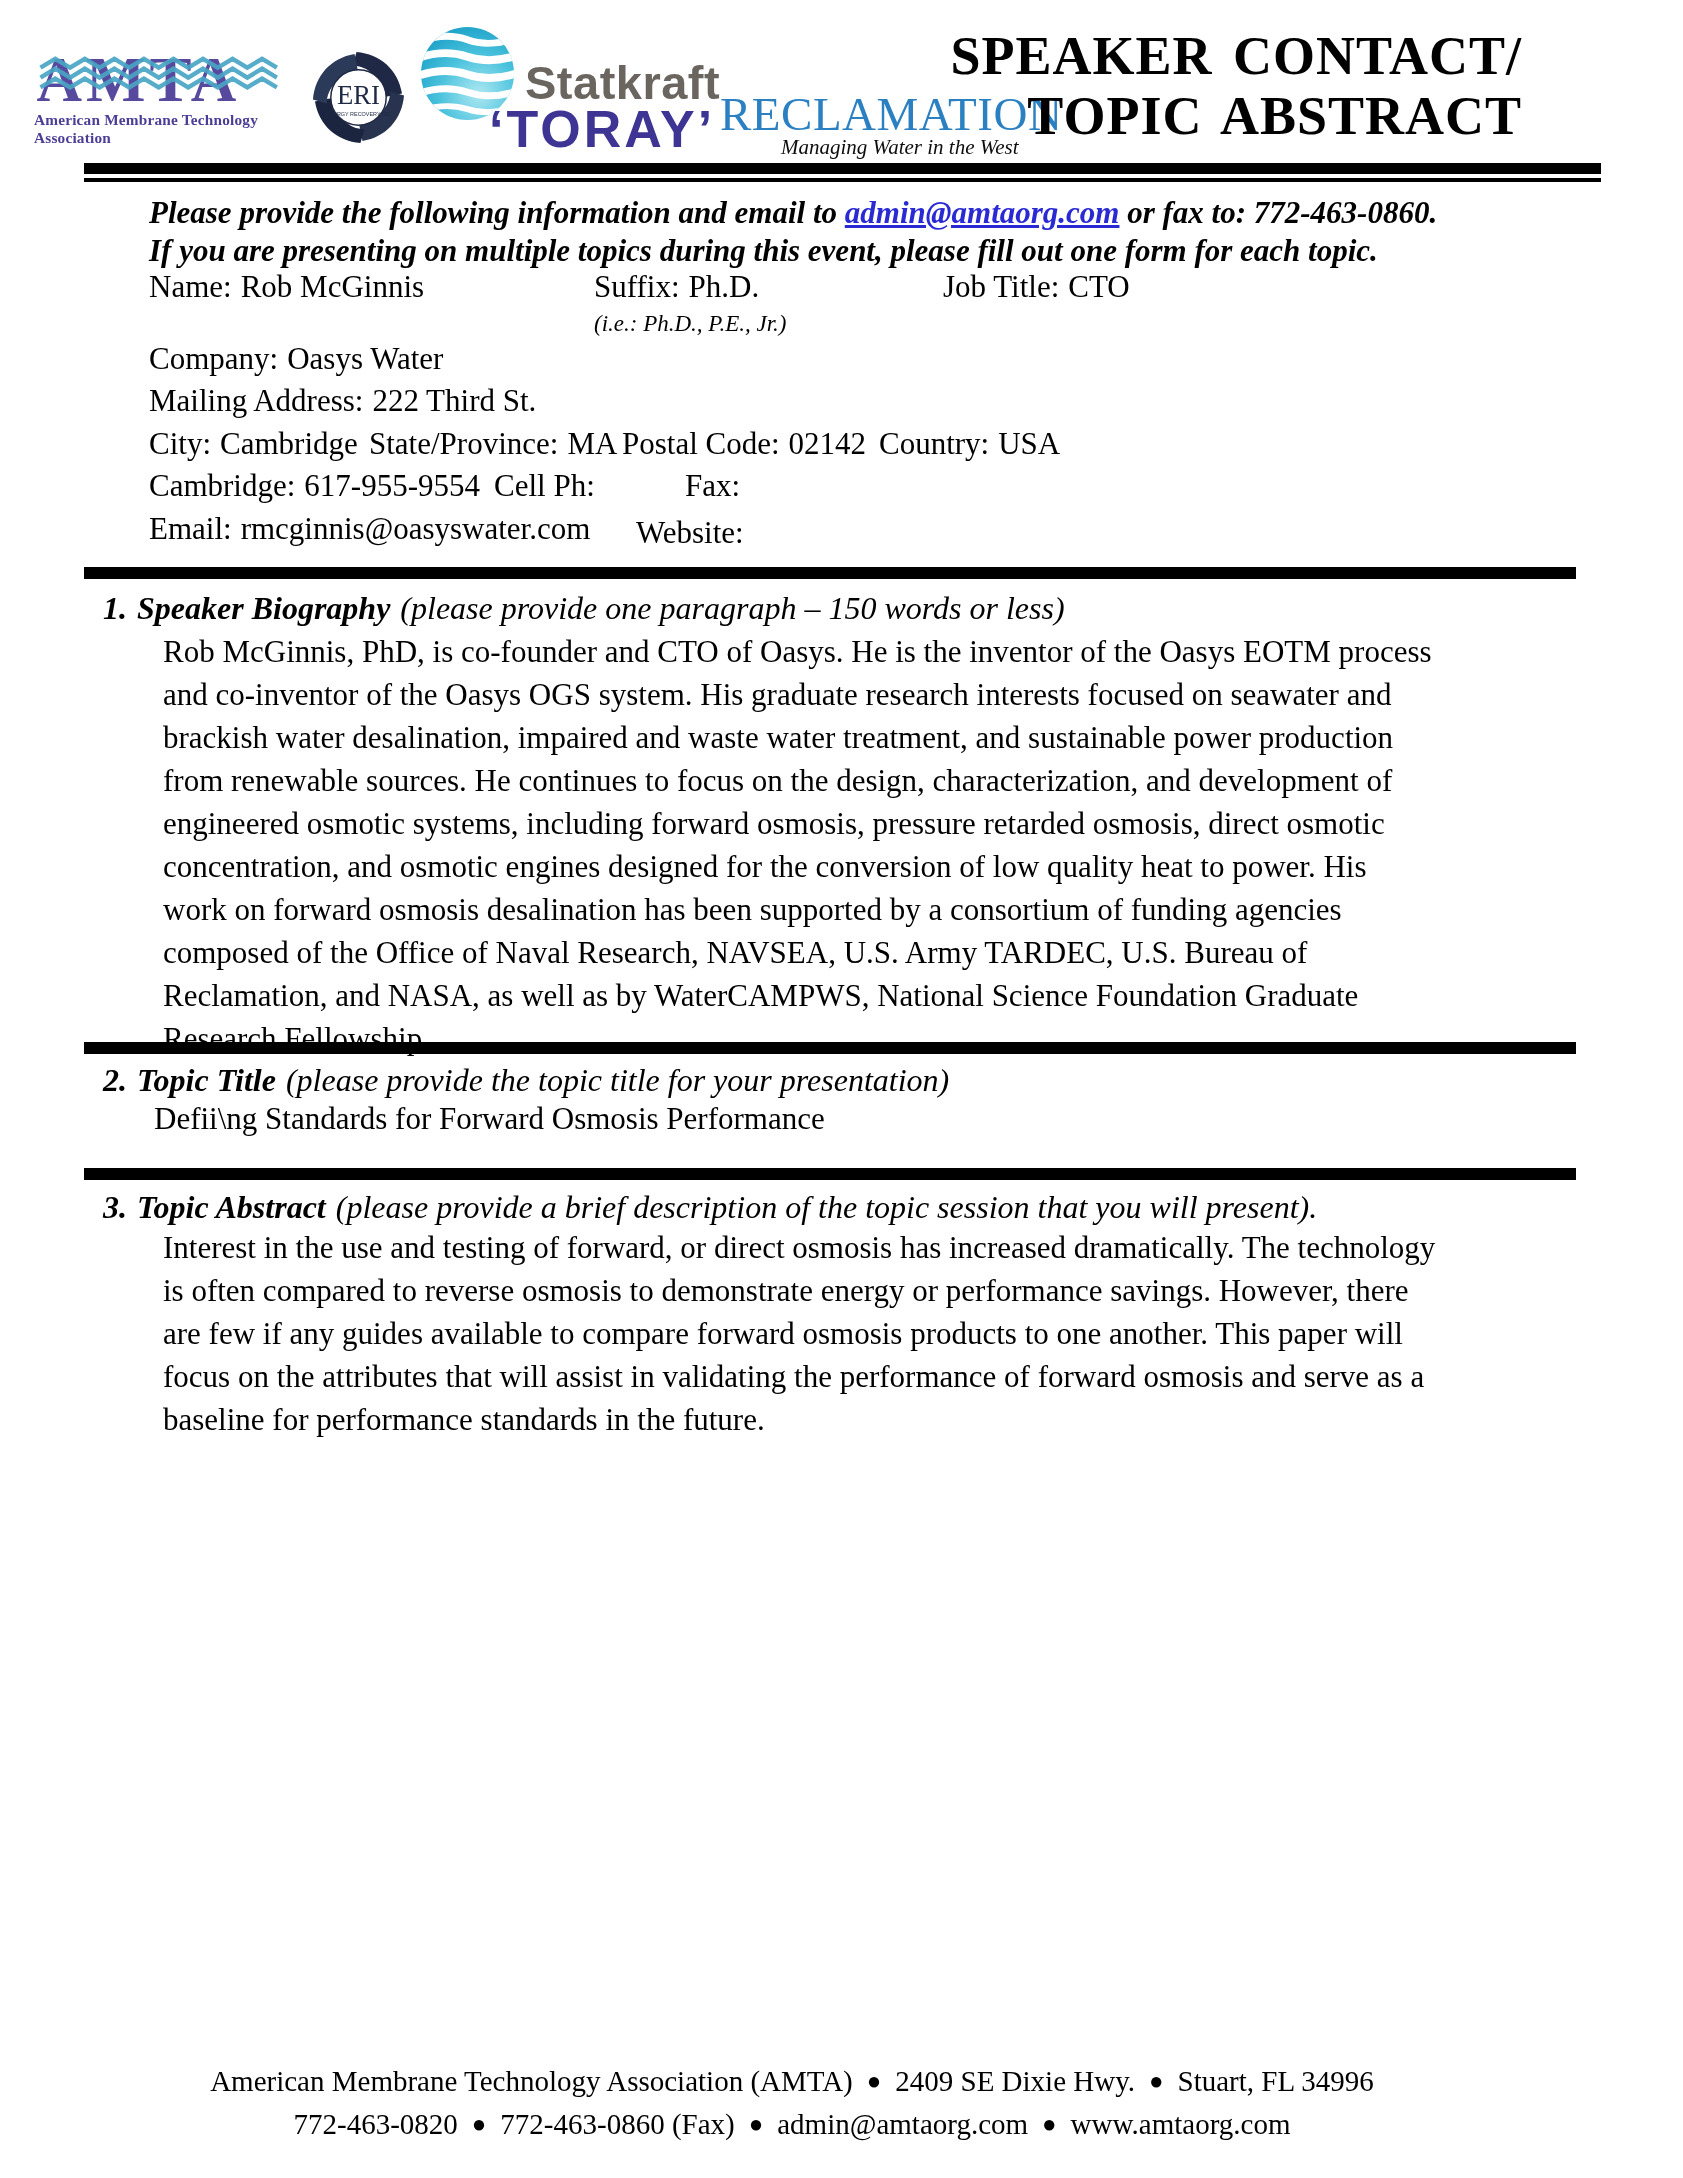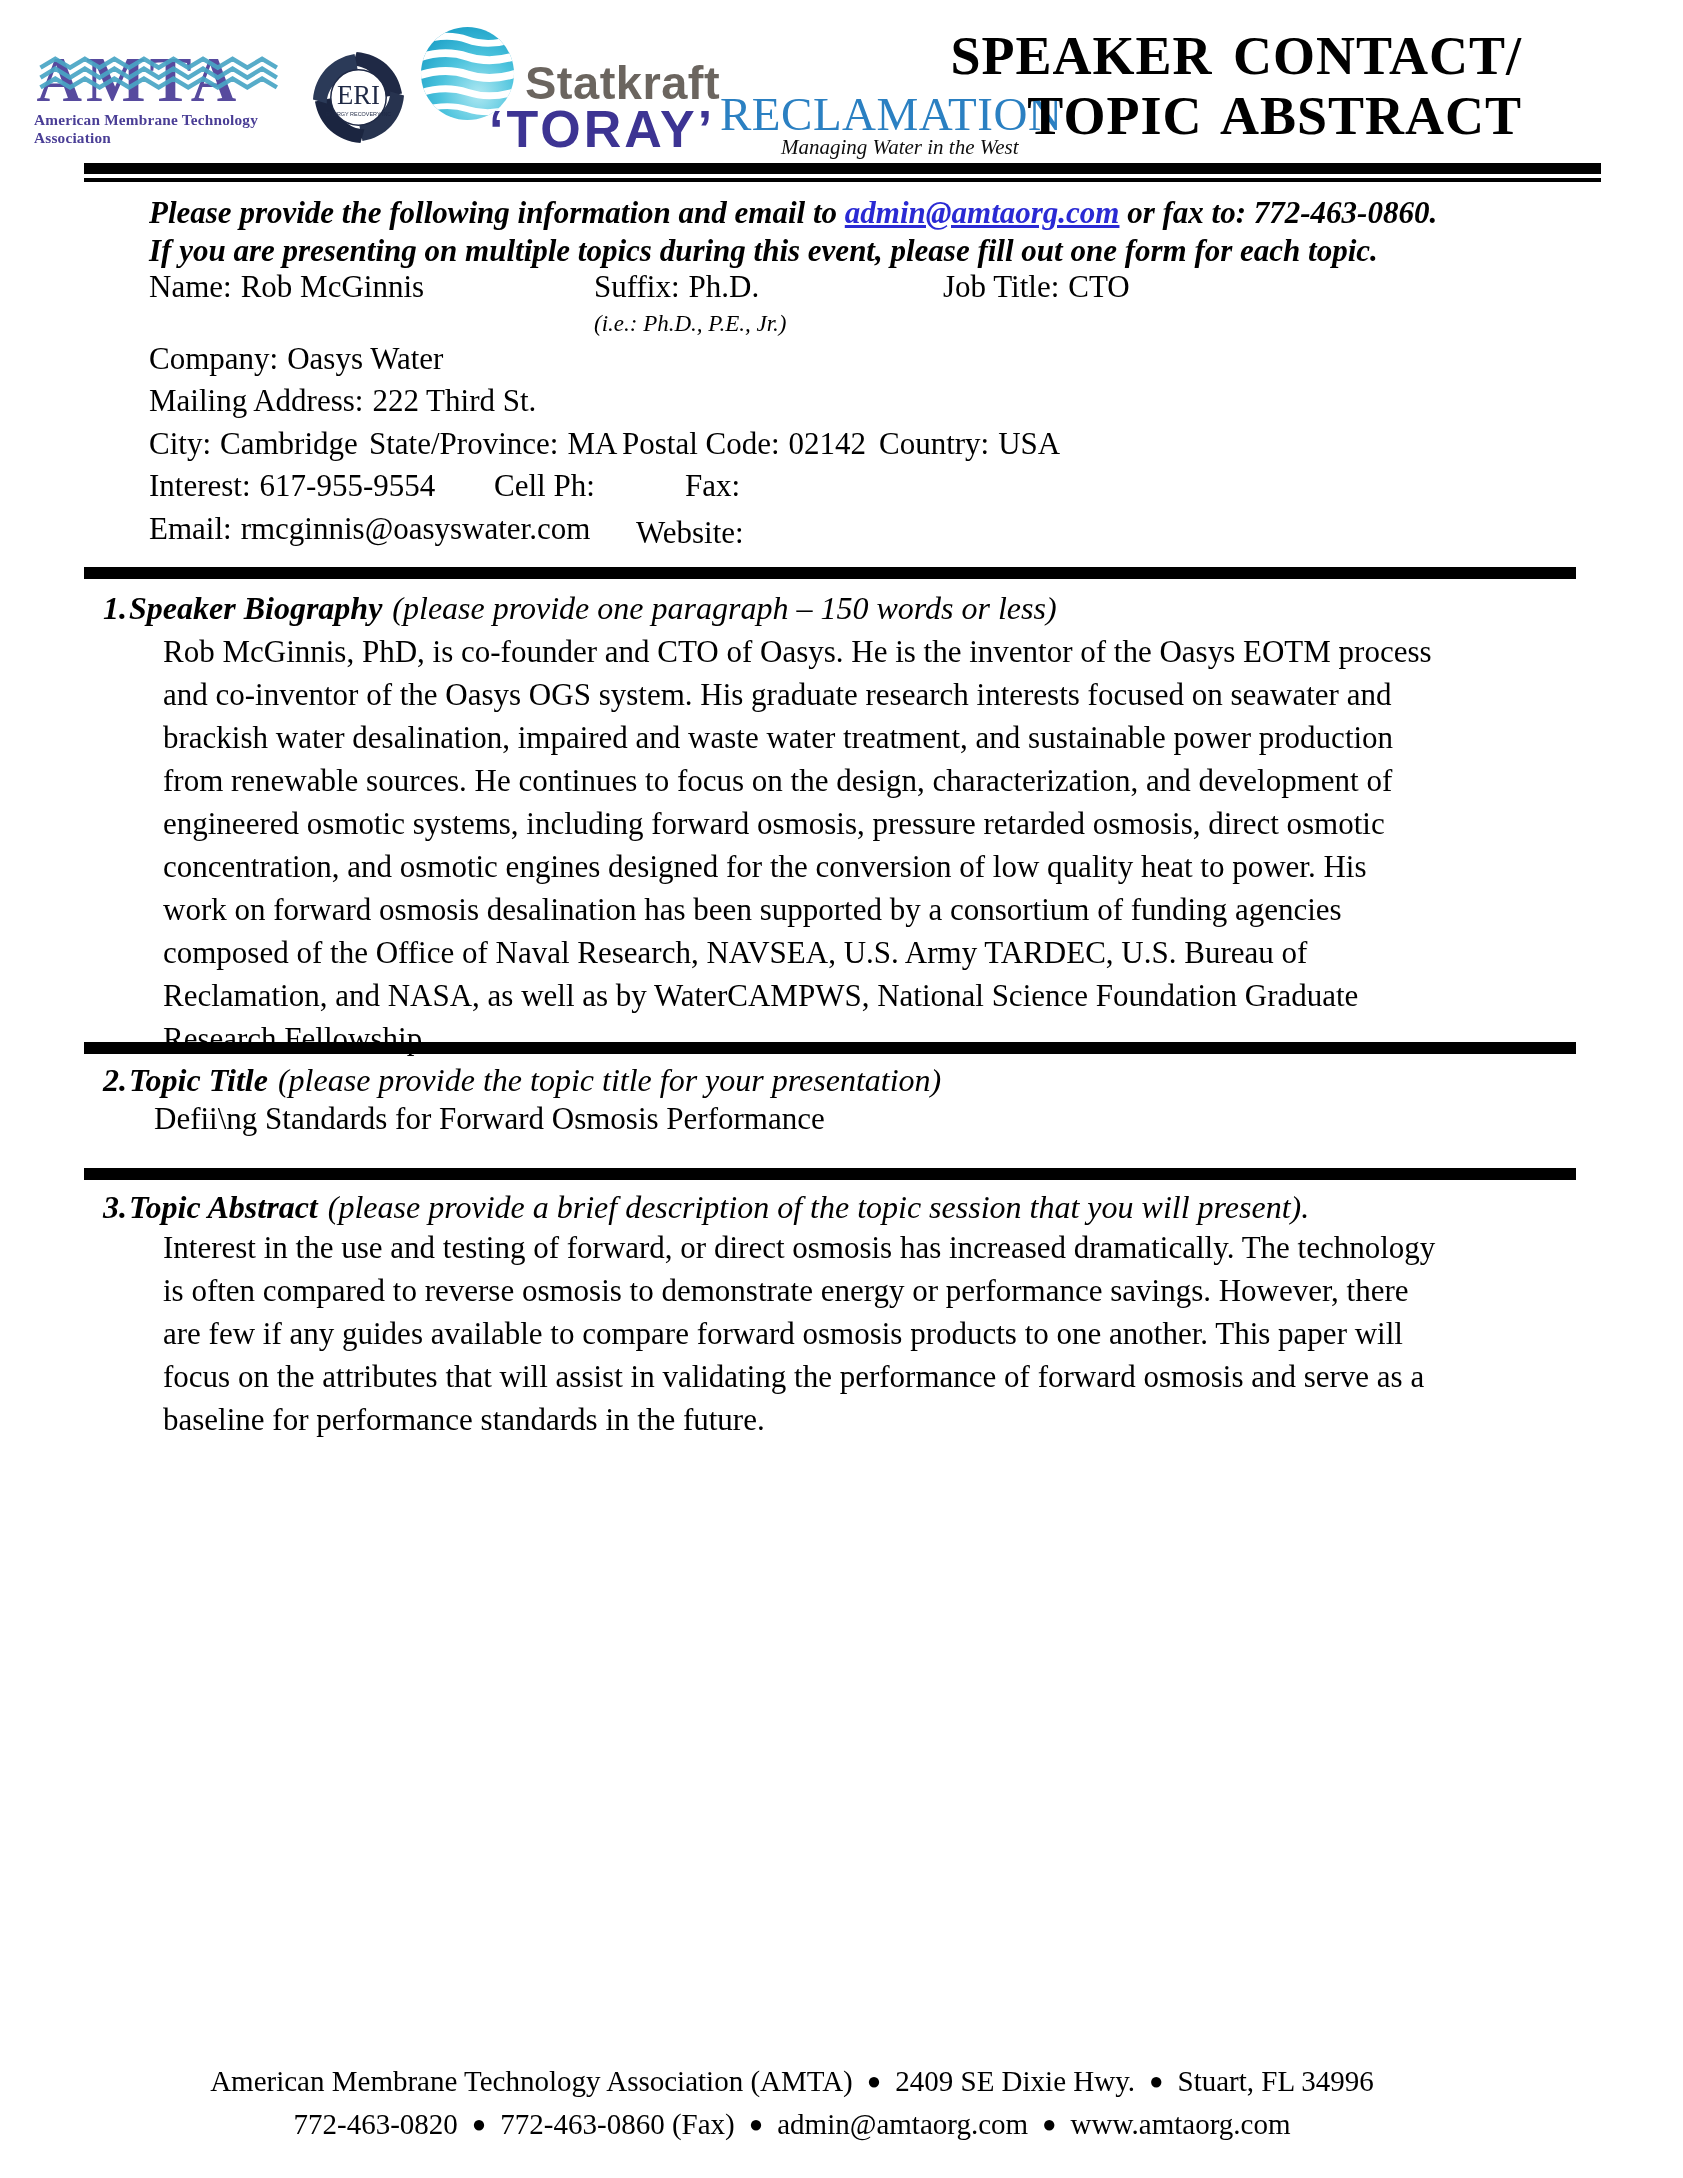--- a/index.html
+++ b/index.html
@@ -49,21 +49,21 @@
   .f-postal  { left:622px; top:426px; }
   .f-country { left:879px; top:426px; }
   .f-phone   { left:149px; top:468px; }
   .f-cell    { left:473px; top:468px;margin-left:21px; }
   .f-fax     { left:685px; top:468px; }
   .f-email   { left:149px; top:511px; }
   .f-website { left:636px; top:515px; }
   
   .sec-heading { position:absolute; font-size:32px; white-space:nowrap; }
   .sec-heading .num, .sec-heading .ttl { font-weight:bold; font-style:italic; }
-  .sec-heading .ttl { margin-left:2px; }
+  .sec-heading .ttl { margin-left:10px; }
   .sec-heading .note { font-style:italic; margin-left:10px; }
   .h-bio   { left:103px; top:590px; }
   .h-topic { left:103px; top:1062px; }
   .h-abs   { left:103px; top:1189px; }
   .para { position:absolute; font-size:31px; line-height:43px; text-align:left; }
   .p-bio   { left:163px; top:630px; width:1272px; }
   .p-topic { left:154px; top:1097px; width:1272px; }
   .p-abs   { left:163px; top:1226px; width:1282px; }
   
   .footer { position:absolute; left:16px; width:1552px; text-align:center; font-size:29px; }
@@ -156,21 +156,21 @@
   <span class="field f-suffix-note">(i.e.: Ph.D., P.E., Jr.)</span>
 
   <span class="field f-company"><span class="lbl">Company:</span><span class="val">Oasys Water</span></span>
   <span class="field f-mailing"><span class="lbl">Mailing Address:</span><span class="val">222 Third St.</span></span>
 
   <span class="field f-city"><span class="lbl">City:</span><span class="val">Cambridge</span></span>
   <span class="field f-state"><span class="lbl">State/Province:</span><span class="val">MA</span></span>
   <span class="field f-postal"><span class="lbl">Postal Code:</span><span class="val">02142</span></span>
   <span class="field f-country"><span class="lbl">Country:</span><span class="val">USA</span></span>
 
-  <span class="field f-phone"><span class="lbl">Interest:</span><span class="val">617-955-9554</span></span>
+  <span class="field f-phone"><span class="lbl">Cambridge:</span><span class="val">617-955-9554</span></span>
   <span class="field f-cell"><span class="lbl">Cell Ph:</span><span class="val"></span></span>
   <span class="field f-fax"><span class="lbl">Fax:</span><span class="val"></span></span>
 
   <span class="field f-email"><span class="lbl">Email:</span><span class="val">rmcginnis@oasyswater.com</span></span>
   <span class="field f-website"><span class="lbl">Website:</span><span class="val"></span></span>
 
   <div class="rule rule-1"></div>
   <div class="sec-heading h-bio">
     <span class="num">1.</span><span class="ttl">Speaker Biography</span><span class="note">(please provide one paragraph – 150 words or less)</span>
   </div>

